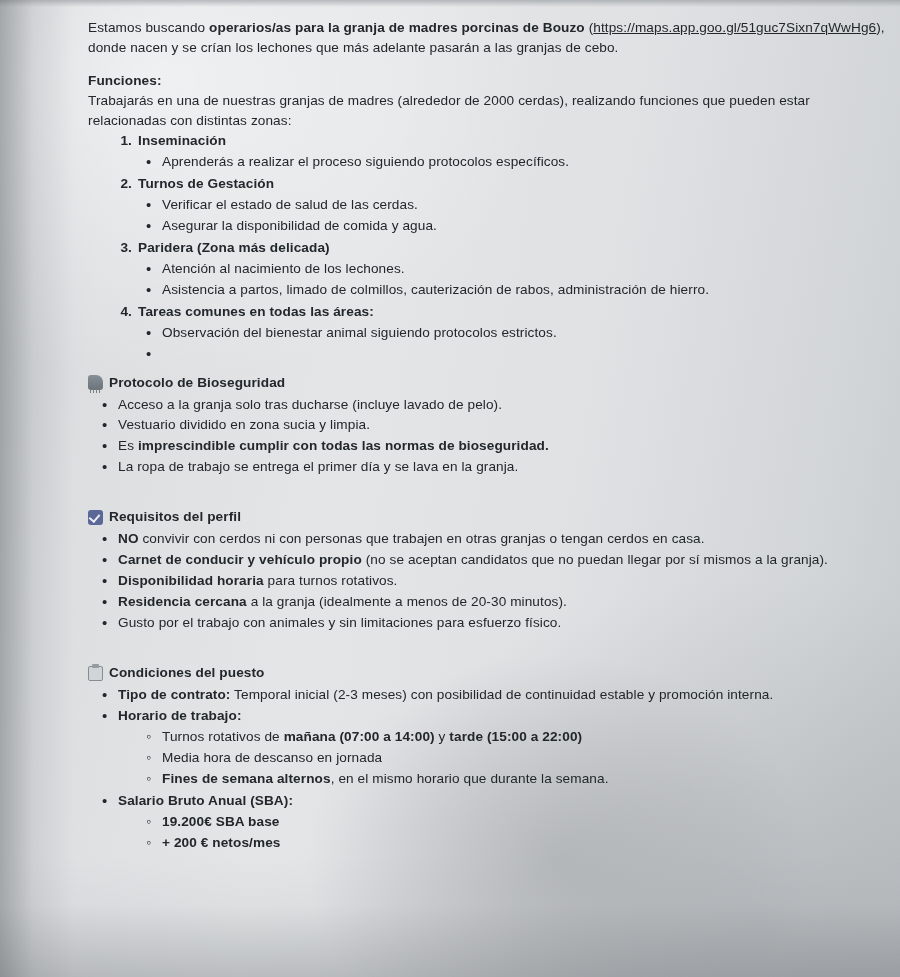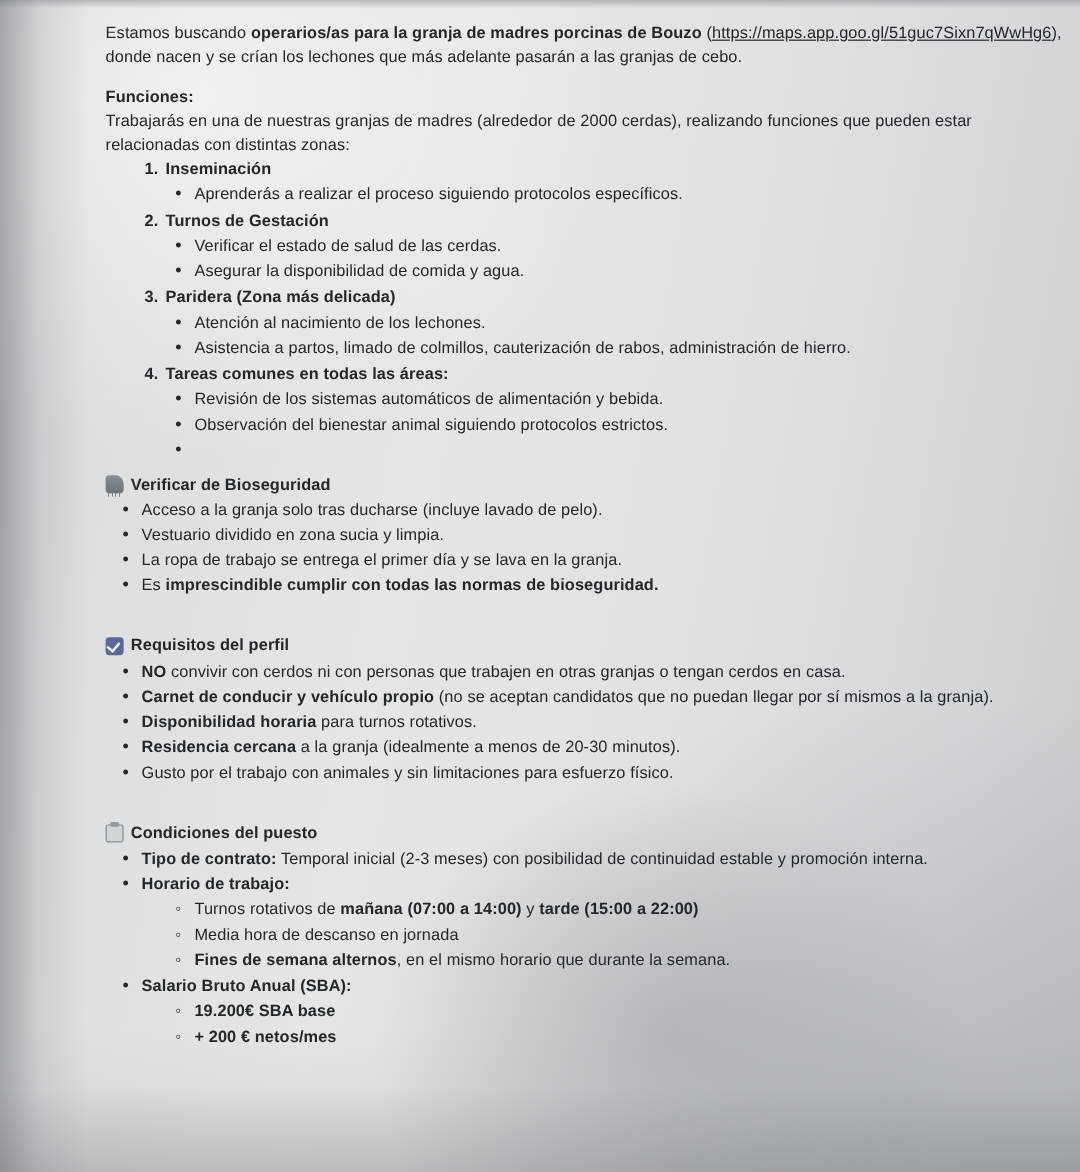--- a/index.html
+++ b/index.html
@@ -205,36 +205,35 @@
           <li>Atención al nacimiento de los lechones.</li>
           <li>Asistencia a partos, limado de colmillos, cauterización de rabos, administración de hierro.</li>
         </ul>
       </li>
       <li>
         <div class="num-row">
           <span class="num">4.</span>
           <span>Tareas comunes en todas las áreas:</span>
         </div>
         <ul class="bul">
-          <li>Revisión de los sistemas automáticos de alimentación y bebida.</li>
           <li>Observación del bienestar animal siguiendo protocolos estrictos.</li>
           <li class="nbsp-li"></li>
         </ul>
       </li>
     </ol>
 
     <div class="sec-head">
       <span class="emoji-icon icon-shower"></span>
-      <span>Verificar de Bioseguridad</span>
+      <span>Protocolo de Bioseguridad</span>
     </div>
     <ul class="bul lvl1">
       <li><span>Acceso a la granja solo tras ducharse (incluye lavado de pelo).</span></li>
       <li><span>Vestuario dividido en zona sucia y limpia.</span></li>
+      <li><span>Es </span><b>imprescindible cumplir con todas las normas de bioseguridad.</b></li>
       <li><span>La ropa de trabajo se entrega el primer día y se lava en la granja.</span></li>
-      <li><span>Es </span><b>imprescindible cumplir con todas las normas de bioseguridad.</b></li>
     </ul>
 
     <div class="gap-lg"></div>
 
     <div class="sec-head">
       <span class="emoji-icon icon-check"></span>
       <span>Requisitos del perfil</span>
     </div>
     <ul class="bul lvl1">
       <li><b>NO</b><span> convivir con cerdos ni con personas que trabajen en otras granjas o tengan cerdos en casa.</span></li>

